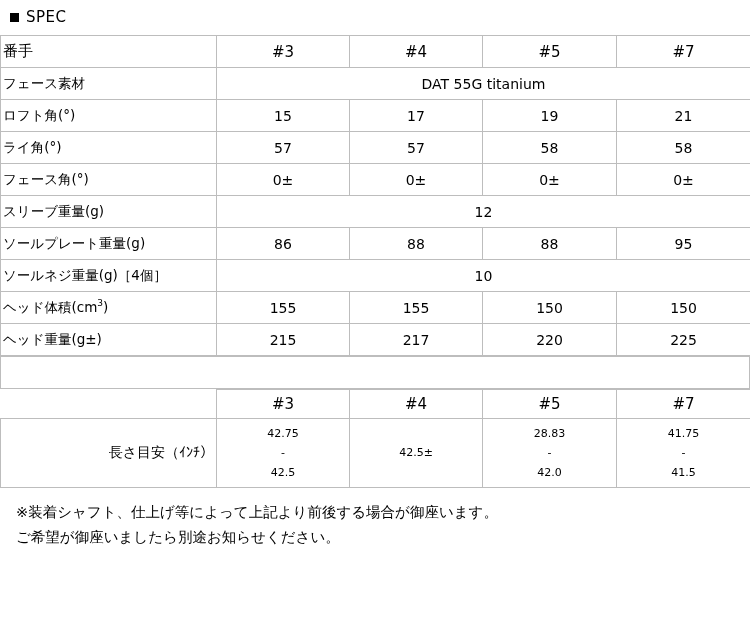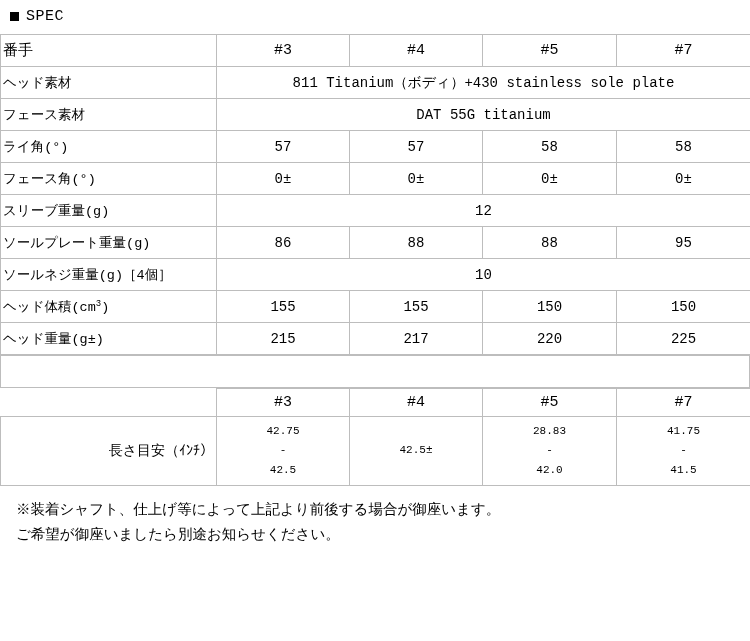--- a/index.html
+++ b/index.html
@@ -12,21 +12,20 @@
     height: 641px;
     font-family: "DejaVu Sans", "Liberation Sans", sans-serif;
     color: #000000;
     overflow: hidden;
   }
   .page {
     width: 630px;
     height: 641px;
     box-sizing: border-box;
     position: relative;
-    font-family: Liberation Mono, monospace;
   }
   .spec-heading {
     display: flex;
     align-items: center;
     font-size: 15px;
     padding: 8px 0 9px 10px;
     letter-spacing: 0.5px;
   }
   .spec-heading .sq {
     display: inline-block;
@@ -117,30 +116,33 @@
     </colgroup>
     <tbody>
       <tr class="header">
         <td class="rowhead">番手</td>
         <td>#3</td>
         <td>#4</td>
         <td>#5</td>
         <td>#7</td>
       </tr>
 
-      <tr>
-        <td class="rowhead">ヘッド素材</td>
-        <td colspan="4">811 Titanium（ボディ）+430 stainless sole plate</td>
-      </tr>
 
       <tr>
         <td class="rowhead">フェース素材</td>
         <td colspan="4">DAT 55G titanium</td>
       </tr>
 
+      <tr>
+        <td class="rowhead">ロフト角(°)</td>
+        <td>15</td>
+        <td>17</td>
+        <td>19</td>
+        <td>21</td>
+      </tr>
 
       <tr>
         <td class="rowhead">ライ角(°)</td>
         <td>57</td>
         <td>57</td>
         <td>58</td>
         <td>58</td>
       </tr>
 
       <tr>

